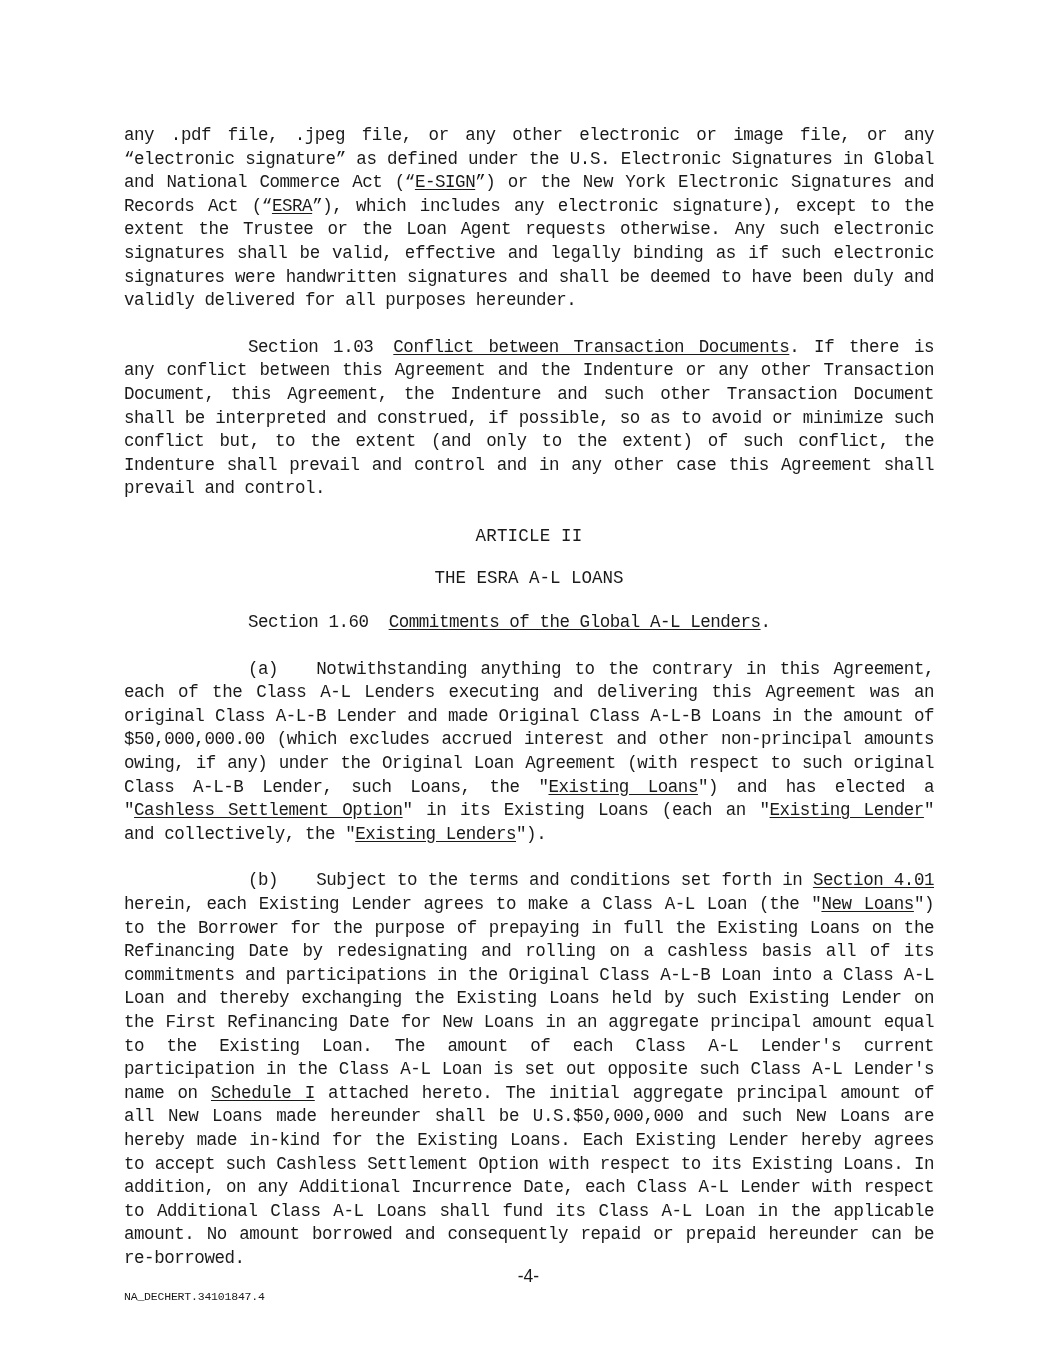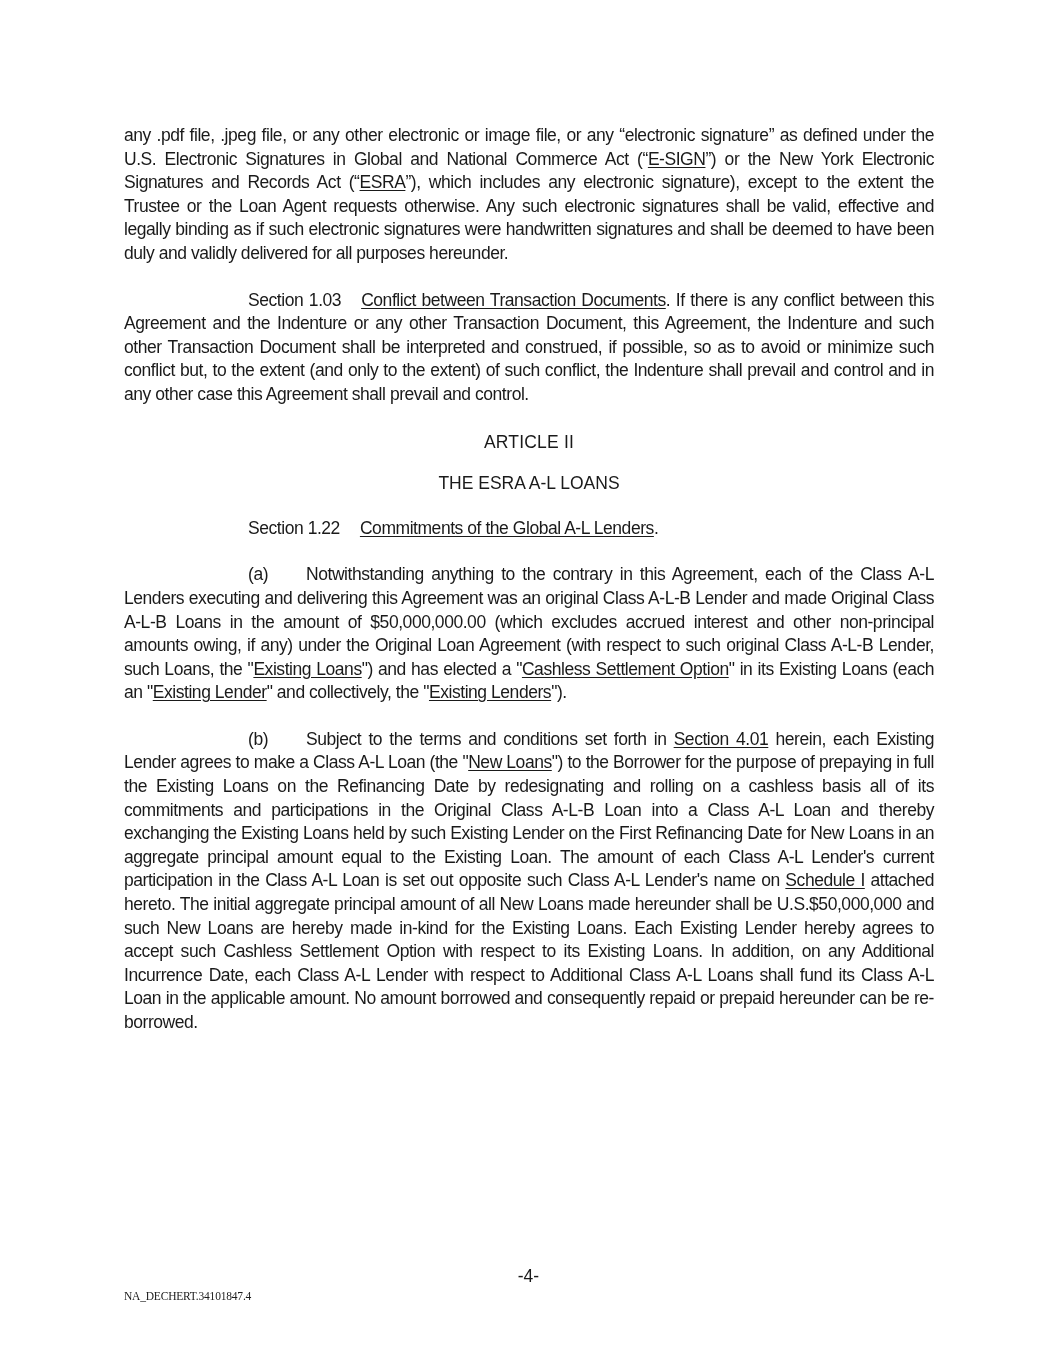--- a/index.html
+++ b/index.html
@@ -1,56 +1,56 @@
 <!DOCTYPE html>
 <html><head>
   <meta charset="utf-8">
   <style>
     html, body { margin: 0; padding: 0; background: #ffffff; }
     body { width: 1057px; height: 1365px; position: relative; overflow: hidden; }
     .page {
       position: absolute; left: 124px; top: 124px; width: 810px;
-      font-family: Liberation Sans, sans-serif;
+      font-family: Liberation Mono, monospace;
       font-size: 17.5px; line-height: 23.6px; color: #1a1a1a;
       letter-spacing: -0.45px; word-spacing: 0px;
     }
     p { margin: 0; text-align: justify; }
     .para { margin-bottom: 23px; }
     .indent { text-indent: 124px; }
     .gap { display: inline-block; width: 20px; }
     .gap-a { display: inline-block; width: 38px; }
     u { text-decoration: underline; text-underline-offset: 2px; }
     .center { text-align: center; }
     .article { margin-top: 24px; margin-bottom: 18px; letter-spacing: 0.2px; font-size: 17.5px; text-align: center; }
     .article-title { margin-bottom: 21px; letter-spacing: 0px; }
     .section-head { text-align: left; text-indent: 124px; margin-bottom: 23px; }
     .page-number {
       position: absolute; left: 0; width: 1057px; top: 1266px;
       text-align: center; font-family: "Liberation Sans", sans-serif;
       font-size: 17.5px; color: #1a1a1a;
     }
     .doc-id {
       position: absolute; left: 124px; top: 1290px;
-      font-family: Liberation Serif, serif; font-size: 11.5px;
+      font-family: Liberation Mono, monospace; font-size: 11.5px;
       color: #1a1a1a; letter-spacing: -0.2px;
     }
   </style>
 </head>
 <body>
 
 <div class="page">
 
   <p class="para"><span>any .pdf file, .jpeg file, or any other electronic or image file, or any “electronic signature” as defined under the U.S. Electronic Signatures in Global and National Commerce Act (“</span><u>E-SIGN</u><span>”) or the New York Electronic Signatures and Records Act (“</span><u>ESRA</u><span>”), which includes any electronic signature), except to the extent the Trustee or the Loan Agent requests otherwise. Any such electronic signatures shall be valid, effective and legally binding as if such electronic signatures were handwritten signatures and shall be deemed to have been duly and validly delivered for all purposes hereunder.</span></p>
 
   <p class="para indent"><span>Section 1.03</span><span class="gap"></span><u>Conflict between Transaction Documents</u><span>. If there is any conflict between this Agreement and the Indenture or any other Transaction Document, this Agreement, the Indenture and such other Transaction Document shall be interpreted and construed, if possible, so as to avoid or minimize such conflict but, to the extent (and only to the extent) of such conflict, the Indenture shall prevail and control and in any other case this Agreement shall prevail and control.</span></p>
 
   <p class="center article">ARTICLE II</p>
   <p class="center article-title">THE ESRA A-L LOANS</p>
 
-  <p class="section-head"><span>Section 1.22</span><span class="gap"></span><u>Commitments of the Global A-L Lenders</u><span>.</span></p>
+  <p class="section-head"><span>Section 1.60</span><span class="gap"></span><u>Commitments of the Global A-L Lenders</u><span>.</span></p>
 
   <p class="para indent"><span>(a)</span><span class="gap-a"></span><span>Notwithstanding anything to the contrary in this Agreement, each of the Class A-L Lenders executing and delivering this Agreement was an original Class A-L-B Lender and made Original Class A-L-B Loans in the amount of $50,000,000.00 (which excludes accrued interest and other non-principal amounts owing, if any) under the Original Loan Agreement (with respect to such original Class A-L-B Lender, such Loans, the "</span><u>Existing Loans</u><span>") and has elected a "</span><u>Cashless Settlement Option</u><span>" in its Existing Loans (each an "</span><u>Existing Lender</u><span>" and collectively, the "</span><u>Existing Lenders</u><span>").</span></p>
 
   <p class="para indent"><span>(b)</span><span class="gap-a"></span><span>Subject to the terms and conditions set forth in </span><u>Section 4.01</u><span> herein, each Existing Lender agrees to make a Class A-L Loan (the "</span><u>New Loans</u><span>") to the Borrower for the purpose of prepaying in full the Existing Loans on the Refinancing Date by redesignating and rolling on a cashless basis all of its commitments and participations in the Original Class A-L-B Loan into a Class A-L Loan and thereby exchanging the Existing Loans held by such Existing Lender on the First Refinancing Date for New Loans in an aggregate principal amount equal to the Existing Loan. The amount of each Class A-L Lender's current participation in the Class A-L Loan is set out opposite such Class A-L Lender's name on </span><u>Schedule I</u><span> attached hereto. The initial aggregate principal amount of all New Loans made hereunder shall be U.S.$50,000,000 and such New Loans are hereby made in-kind for the Existing Loans. Each Existing Lender hereby agrees to accept such Cashless Settlement Option with respect to its Existing Loans. In addition, on any Additional Incurrence Date, each Class A-L Lender with respect to Additional Class A-L Loans shall fund its Class A-L Loan in the applicable amount. No amount borrowed and consequently repaid or prepaid hereunder can be re-borrowed.</span></p>
 
 
 </div>
 
 <div class="page-number">-4-</div>
 <div class="doc-id">NA_DECHERT.34101847.4</div>

